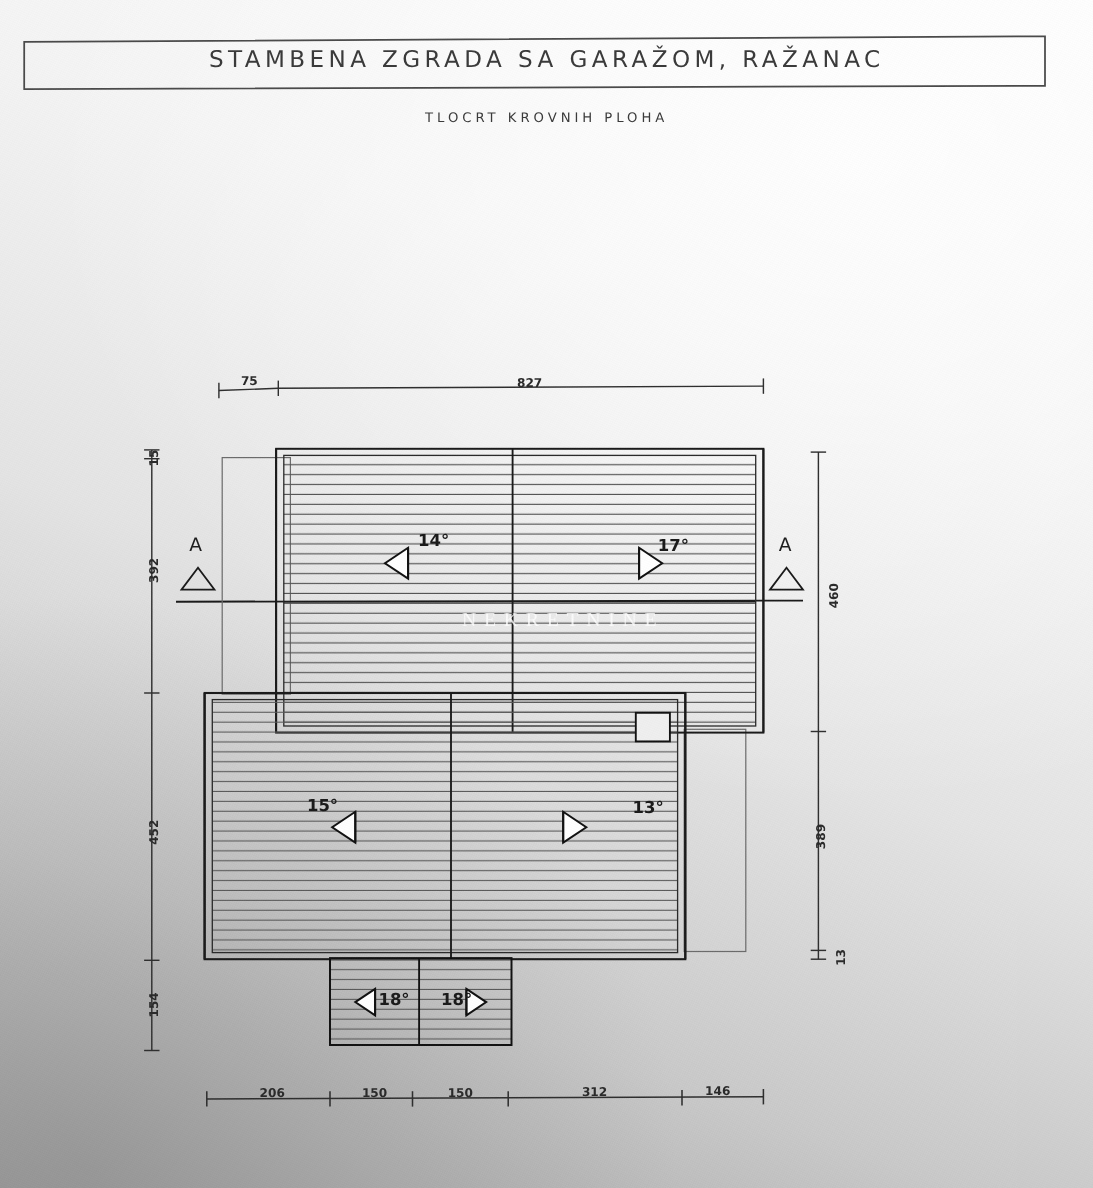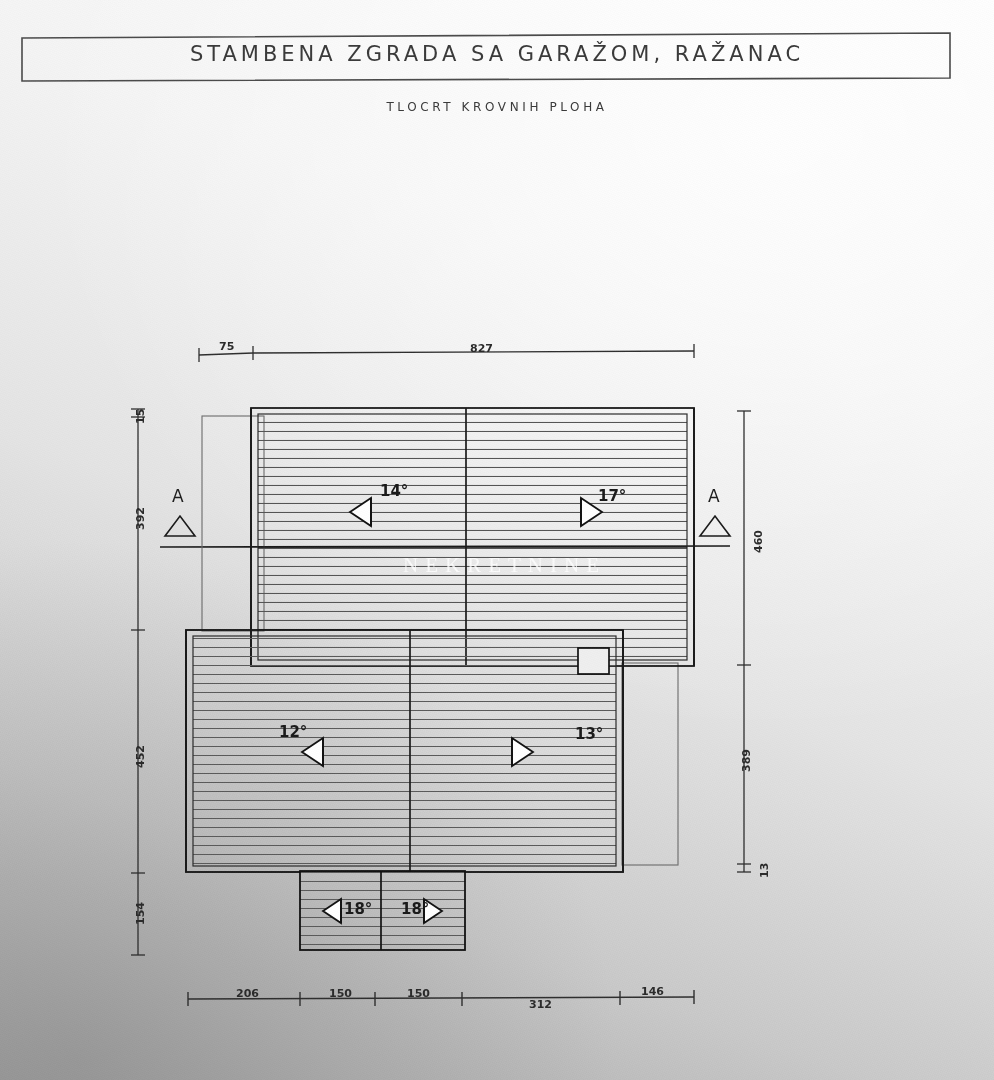--- a/index.html
+++ b/index.html
@@ -43,21 +43,21 @@
     font-size:12px;letter-spacing:3.6px;
   }
 
   .wm{
     position:absolute;pointer-events:none;
     color:rgba(255,255,255,.80);
     font-family:"Liberation Serif", serif;
     text-align:center;white-space:nowrap;
   }
   #wm-main{left:367px;top:508px;font-size:66px;letter-spacing:12px;}
-  #wm-sub{left:403px;top:553px;font-size:21px;letter-spacing:7px;}
+  #wm-sub{left:420px;top:553px;font-size:18px;letter-spacing:7px;}
 
   .dim{
     position:absolute;
     font-family:"DejaVu Sans", sans-serif;
     font-size:11px;font-weight:700;color:#2a2a2a;
     white-space:nowrap;
   }
   .dimv{transform-origin:0 0;transform:rotate(-90deg);}
 
   .ang{
@@ -213,32 +213,32 @@
   <div class="ttl" id="title-main">STAMBENA ZGRADA SA GARAŽOM, RAŽANAC</div>
   <div class="ttl" id="title-sub">TLOCRT KROVNIH PLOHA</div>
 
   <div class="wm" id="wm-sub">NEKRETNINE</div>
 
   <div class="secA" style="left:172px;top:486px;">A</div>
   <div class="secA" style="left:708px;top:486px;">A</div>
 
   <div class="ang" style="left:340px;top:482px;margin-left:40px;">14°</div>
   <div class="ang" style="left:598px;top:487px;">17°</div>
-  <div class="ang" style="left:279px;top:723px;">12°</div>
+  <div class="ang" style="left:279px;top:723px;">15°</div>
   <div class="ang" style="left:527px;top:725px;margin-left:48px;">13°</div>
   <div class="ang" style="left:344px;top:900px;">18°</div>
   <div class="ang" style="left:401px;top:900px;">18°</div>
 
   <div class="dim" style="left:219px;top:340px;">75</div>
   <div class="dim" style="left:470px;top:342px;">827</div>
 
   <div class="dim" style="left:236px;top:987px;">206</div>
   <div class="dim" style="left:329px;top:987px;">150</div>
   <div class="dim" style="left:407px;top:987px;">150</div>
-  <div class="dim" style="left:529px;top:986px;margin-top:12px;">312</div>
+  <div class="dim" style="left:529px;top:986px;">312</div>
   <div class="dim" style="left:641px;top:985px;">146</div>
 
   <div class="dim dimv" style="left:134px;top:424px;">15</div>
   <div class="dim dimv" style="left:134px;top:530px;">392</div>
   <div class="dim dimv" style="left:134px;top:768px;">452</div>
   <div class="dim dimv" style="left:134px;top:925px;">154</div>
 
   <div class="dim dimv" style="left:752px;top:553px;">460</div>
   <div class="dim dimv" style="left:740px;top:772px;">389</div>
   <div class="dim dimv" style="left:758px;top:878px;">13</div>

